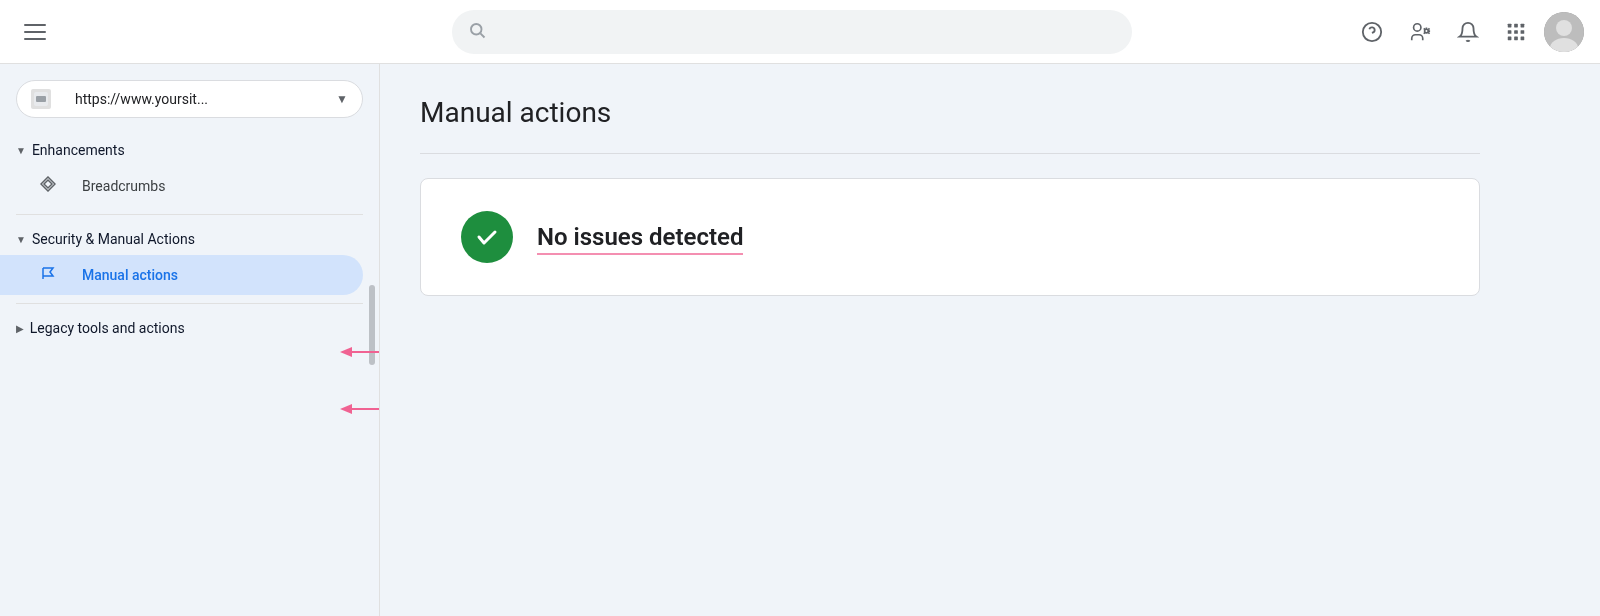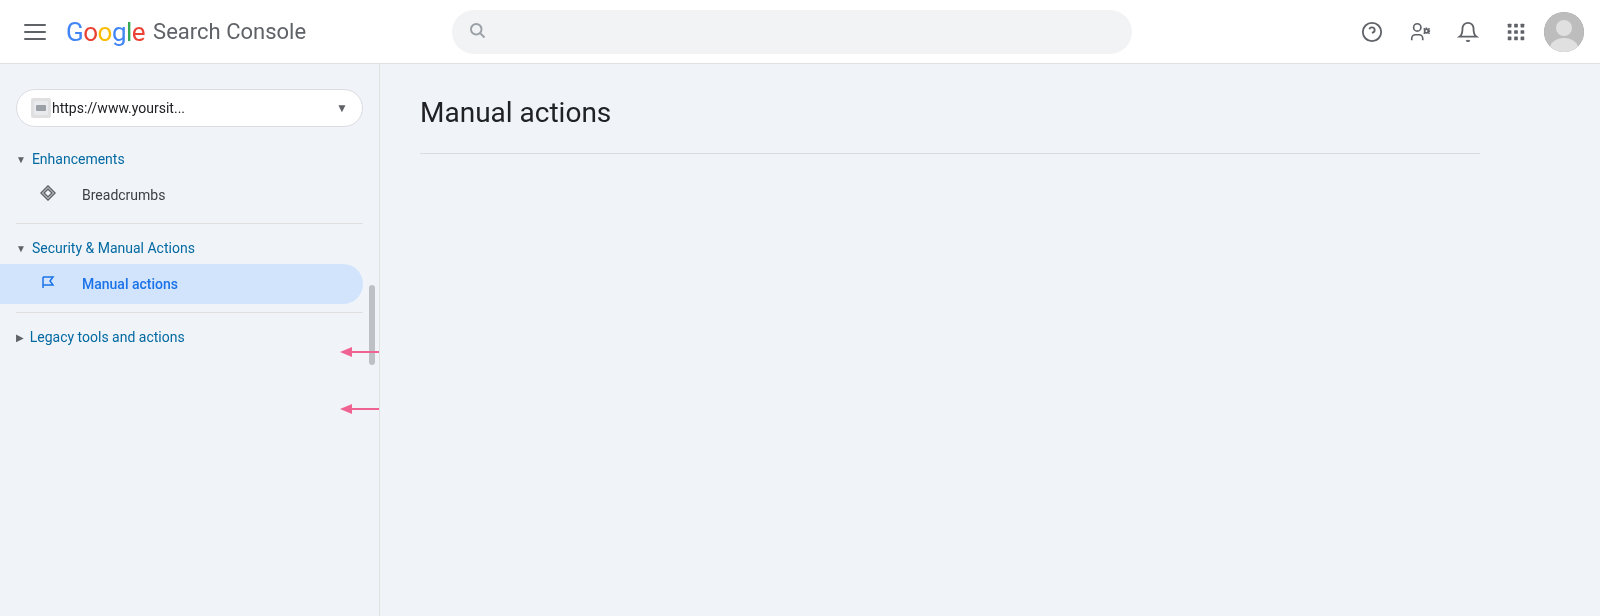--- a/index.html
+++ b/index.html
@@ -135,24 +135,24 @@
     .sidebar {
       width: 380px;
       background: #f0f4f9;
       overflow-y: auto;
       flex-shrink: 0;
       padding: 12px 0;
       border-right: 1px solid #e0e0e0;
     }
 
     .site-selector {
-      margin: 13px 16px 16px;
-      display: flex;
-      align-items: center;
-      gap: 1px;
+      margin: 4px 16px 16px;
+      display: flex;
+      align-items: center;
+      gap: 24px;
       border: 1px solid #dadce0;
       border-radius: 24px;
       padding: 8px 14px;
       background: #fff;
       cursor: pointer;
       width: calc(100% - 32px);
     }
     .site-favicon {
       width: 20px;
       height: 20px;
@@ -186,21 +186,21 @@
       color: #5f6368;
       font-size: 14px;
       gap: 6px;
     }
     .nav-section-header .chevron {
       font-size: 10px;
       color: #5f6368;
     }
     .nav-section-header .section-title {
       font-size: 14px;
-      color: #0369a1;
+      color: #0f172a;
     }
 
     .nav-item {
       display: flex;
       align-items: center;
       padding: 10px 16px 10px 40px;
       cursor: pointer;
       font-size: 14px;
       color: #3c4043;
       gap: 26px;
@@ -316,26 +316,20 @@
   </style>
 </head>
 <body>
 
 <div class="header">
   <div class="header-left">
     <div class="hamburger-icon">
       <span></span>
         <span></span>
         <span></span>
-    </div>
-    <div class="logo-area">
-      <span class="google-logo">
-        <span class="g">G</span><span class="o1">o</span><span class="o2">o</span><span class="g2">g</span><span class="l">l</span><span class="e">e</span>
-      </span>
-      <span class="app-name">Search Console</span>
     </div>
   </div>
 
   <div class="search-bar">
     <span class="search-icon-inner">
       <svg width="18" height="18" viewBox="0 0 24 24" fill="none" stroke="#9aa0a6" stroke-width="2.5">
         <circle cx="11" cy="11" r="7"></circle>
         <line x1="16.5" y1="16.5" x2="22" y2="22"></line>
       </svg>
     </span>
@@ -453,14 +447,22 @@
       <line x1="350" y1="345" x2="640" y2="345" stroke="#f06292" stroke-width="2"></line>
       <polygon points="352,340 340,345 352,350" fill="#f06292"></polygon>
     </svg>
   </div>
 
   <div class="content">
     <h1 class="page-title">Manual actions</h1>
 
     <hr style="border:none;border-top:1px solid #dadce0;max-width:1060px;margin-bottom:24px;">
 
+    <div class="status-card">
+      <div class="check-icon-circle">
+        <svg viewBox="0 0 28 28" fill="none">
+          <path d="M6 14 L11 20 L22 9" stroke="white" stroke-width="3" stroke-linecap="round" stroke-linejoin="round"></path>
+        </svg>
+      </div>
+      <span class="status-text">No issues detected</span>
+    </div>
   </div>
 </div>
 
 </body></html>

